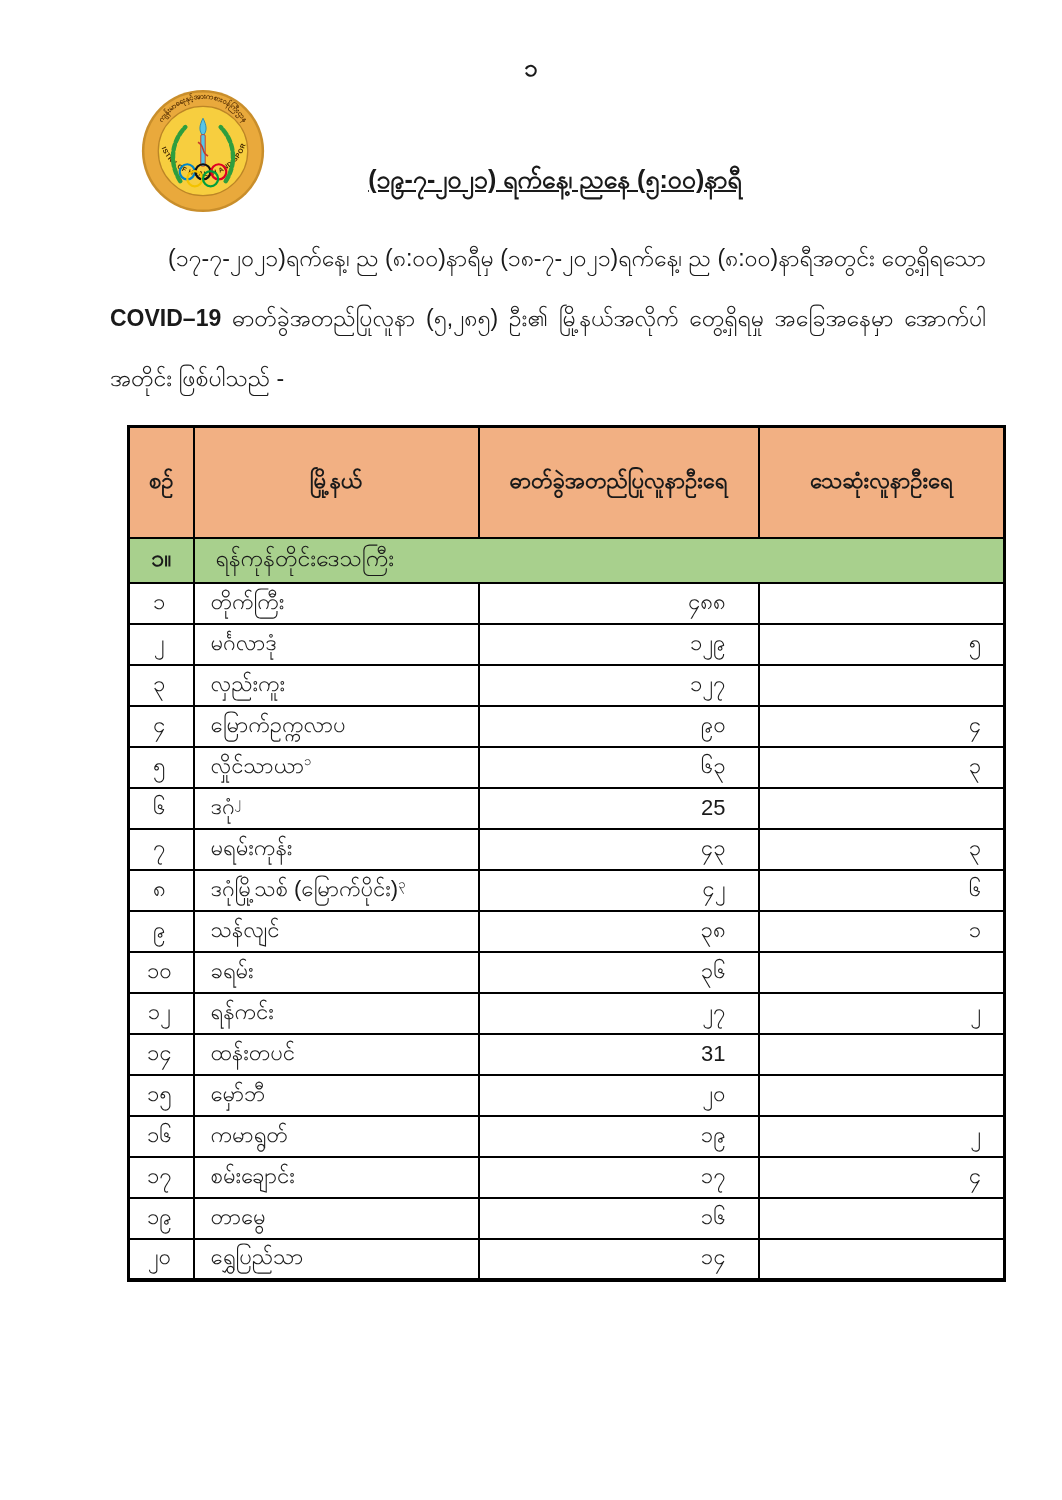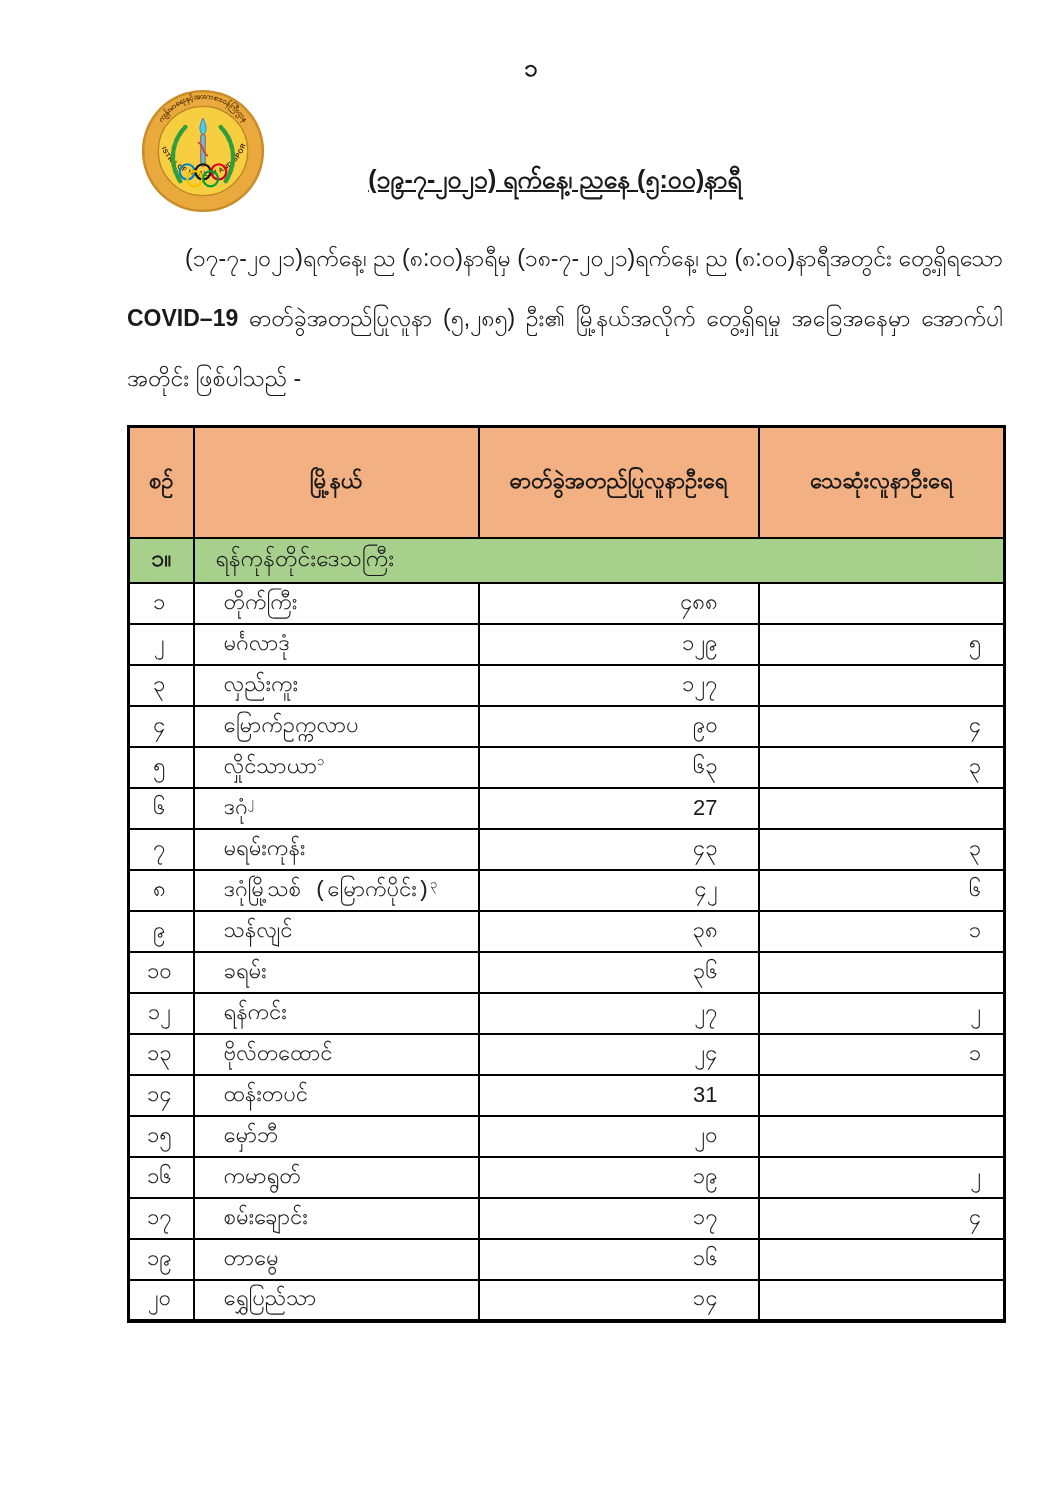--- a/index.html
+++ b/index.html
@@ -44,21 +44,21 @@
     top: 163px; left: 150px;
     width: 810px;
     text-align: center;
     font-size: 25px;
     font-weight: bold;
     text-decoration: underline;
   }
 
   .intro {
     position: absolute;
-    top: 228px; left: 127px;
+    top: 228px; left: 110px;
     width: 876px;
     font-size: 23px;
     line-height: 60px;
     text-align: justify;
     text-indent: 58px;
   }
   .intro .covid { font-weight: bold; }
 
   table.data-table {
     position: absolute;
@@ -92,22 +92,22 @@
   tr.section-row td {
     height: 45px;
     background: var(--section-bg, #A8D08D);
     font-size: 23px;
   }
   tr.section-row .sec-no { text-align: center; font-weight: bold; }
   tr.section-row .sec-name { padding-left: 21px; }
 
   tr.data-row td { height: 41px; font-size: 22px; background: #ffffff; }
   td.c-no   { text-align: center; padding-right: 4px; }
-  td.c-town { text-align: left; padding-left: 29px; white-space: nowrap; overflow: hidden; font-family: Liberation Mono, monospace; }
-  td.c-conf { text-align: right; padding-right: 40px; }
+  td.c-town { text-align: left; padding-left: 16px; white-space: nowrap; overflow: hidden; }
+  td.c-conf { text-align: right; padding-right: 32px; }
   td.c-death{ text-align: right; padding-right: 22px; }
   td.c-town sup { font-size: 13px; line-height: 0; }
 </style>
 </head>
 <body>
 
 <div class="page">
 
   <div class="page-number">၁</div>
 
@@ -191,21 +191,21 @@
     </tr>
         <tr class="data-row">
       <td class="c-no">၅</td>
       <td class="c-town"><span class="town-text">လှိုင်သာယာ</span><sup class="town-sup">၁</sup></td>
       <td class="c-conf">၆၃</td>
       <td class="c-death">၃</td>
     </tr>
         <tr class="data-row">
       <td class="c-no">၆</td>
       <td class="c-town"><span class="town-text">ဒဂုံ</span><sup class="town-sup">၂</sup></td>
-      <td class="c-conf">27</td>
+      <td class="c-conf">25</td>
       <td class="c-death"></td>
     </tr>
         <tr class="data-row">
       <td class="c-no">၇</td>
       <td class="c-town"><span class="town-text">မရမ်းကုန်း</span><sup class="town-sup"></sup></td>
       <td class="c-conf">၄၃</td>
       <td class="c-death">၃</td>
     </tr>
         <tr class="data-row">
       <td class="c-no">၈</td>
@@ -225,26 +225,20 @@
       <td class="c-conf">၃၆</td>
       <td class="c-death"></td>
     </tr>
         <tr class="data-row">
       <td class="c-no">၁၂</td>
       <td class="c-town"><span class="town-text">ရန်ကင်း</span><sup class="town-sup"></sup></td>
       <td class="c-conf">၂၇</td>
       <td class="c-death">၂</td>
     </tr>
         <tr class="data-row">
-      <td class="c-no">၁၃</td>
-      <td class="c-town"><span class="town-text">ဗိုလ်တထောင်</span><sup class="town-sup"></sup></td>
-      <td class="c-conf">၂၄</td>
-      <td class="c-death">၁</td>
-    </tr>
-        <tr class="data-row">
       <td class="c-no">၁၄</td>
       <td class="c-town"><span class="town-text">ထန်းတပင်</span><sup class="town-sup"></sup></td>
       <td class="c-conf">31</td>
       <td class="c-death"></td>
     </tr>
         <tr class="data-row">
       <td class="c-no">၁၅</td>
       <td class="c-town"><span class="town-text">မှော်ဘီ</span><sup class="town-sup"></sup></td>
       <td class="c-conf">၂၀</td>
       <td class="c-death"></td>

